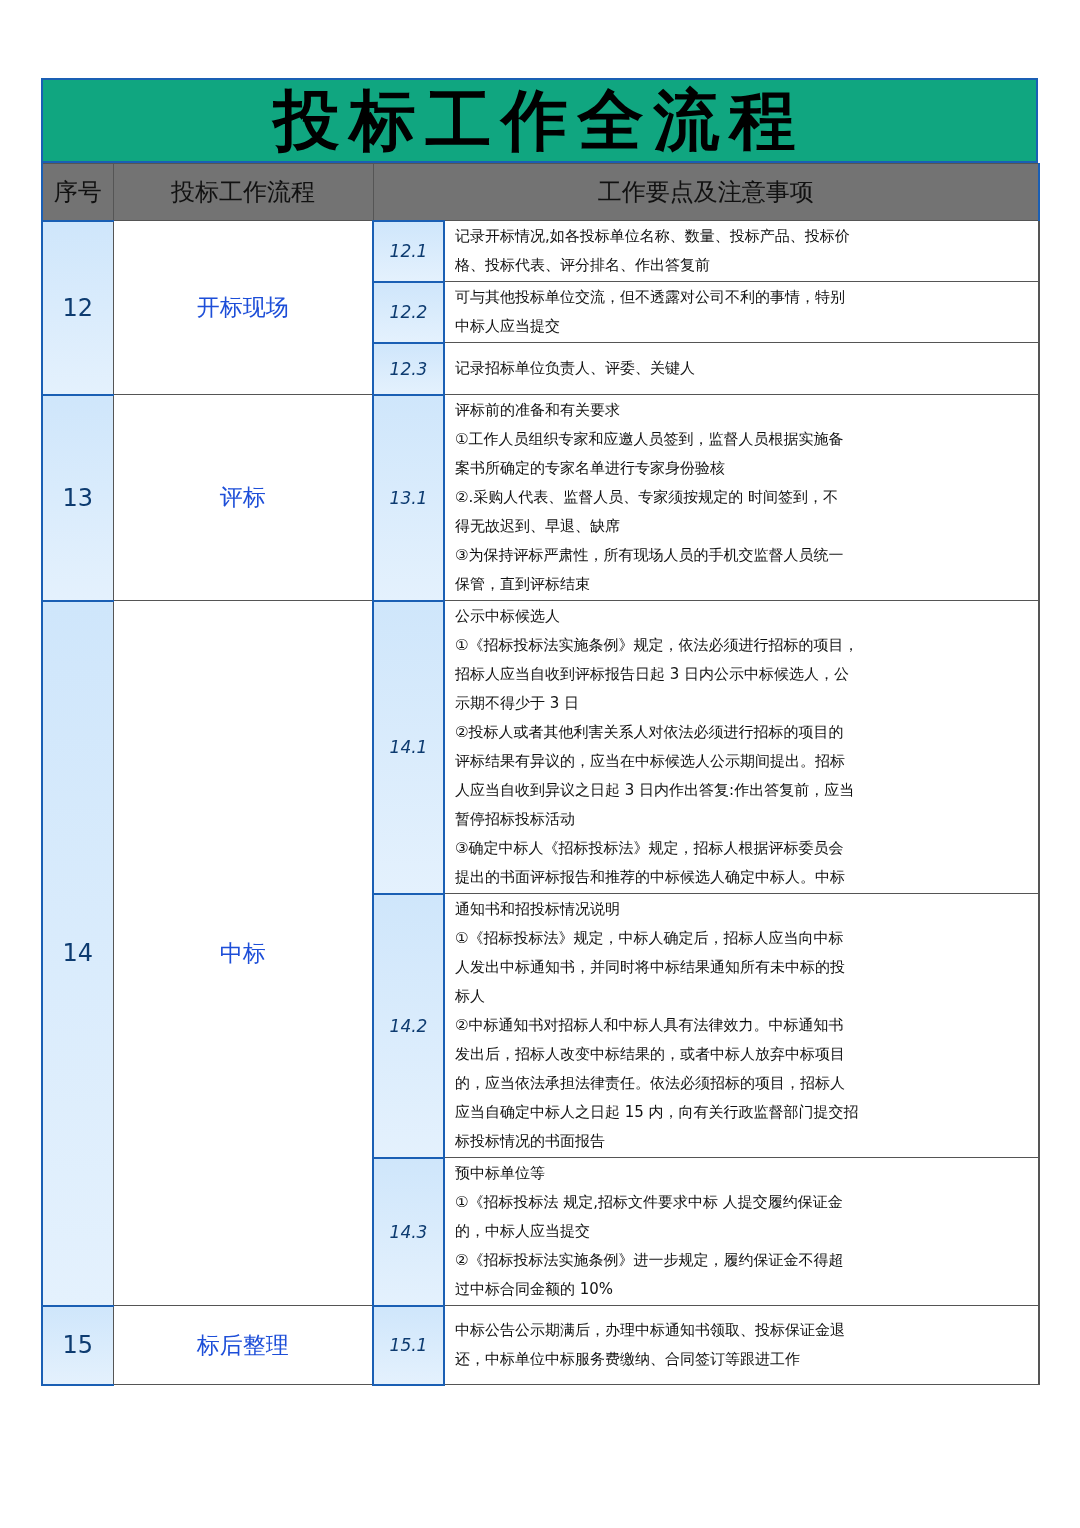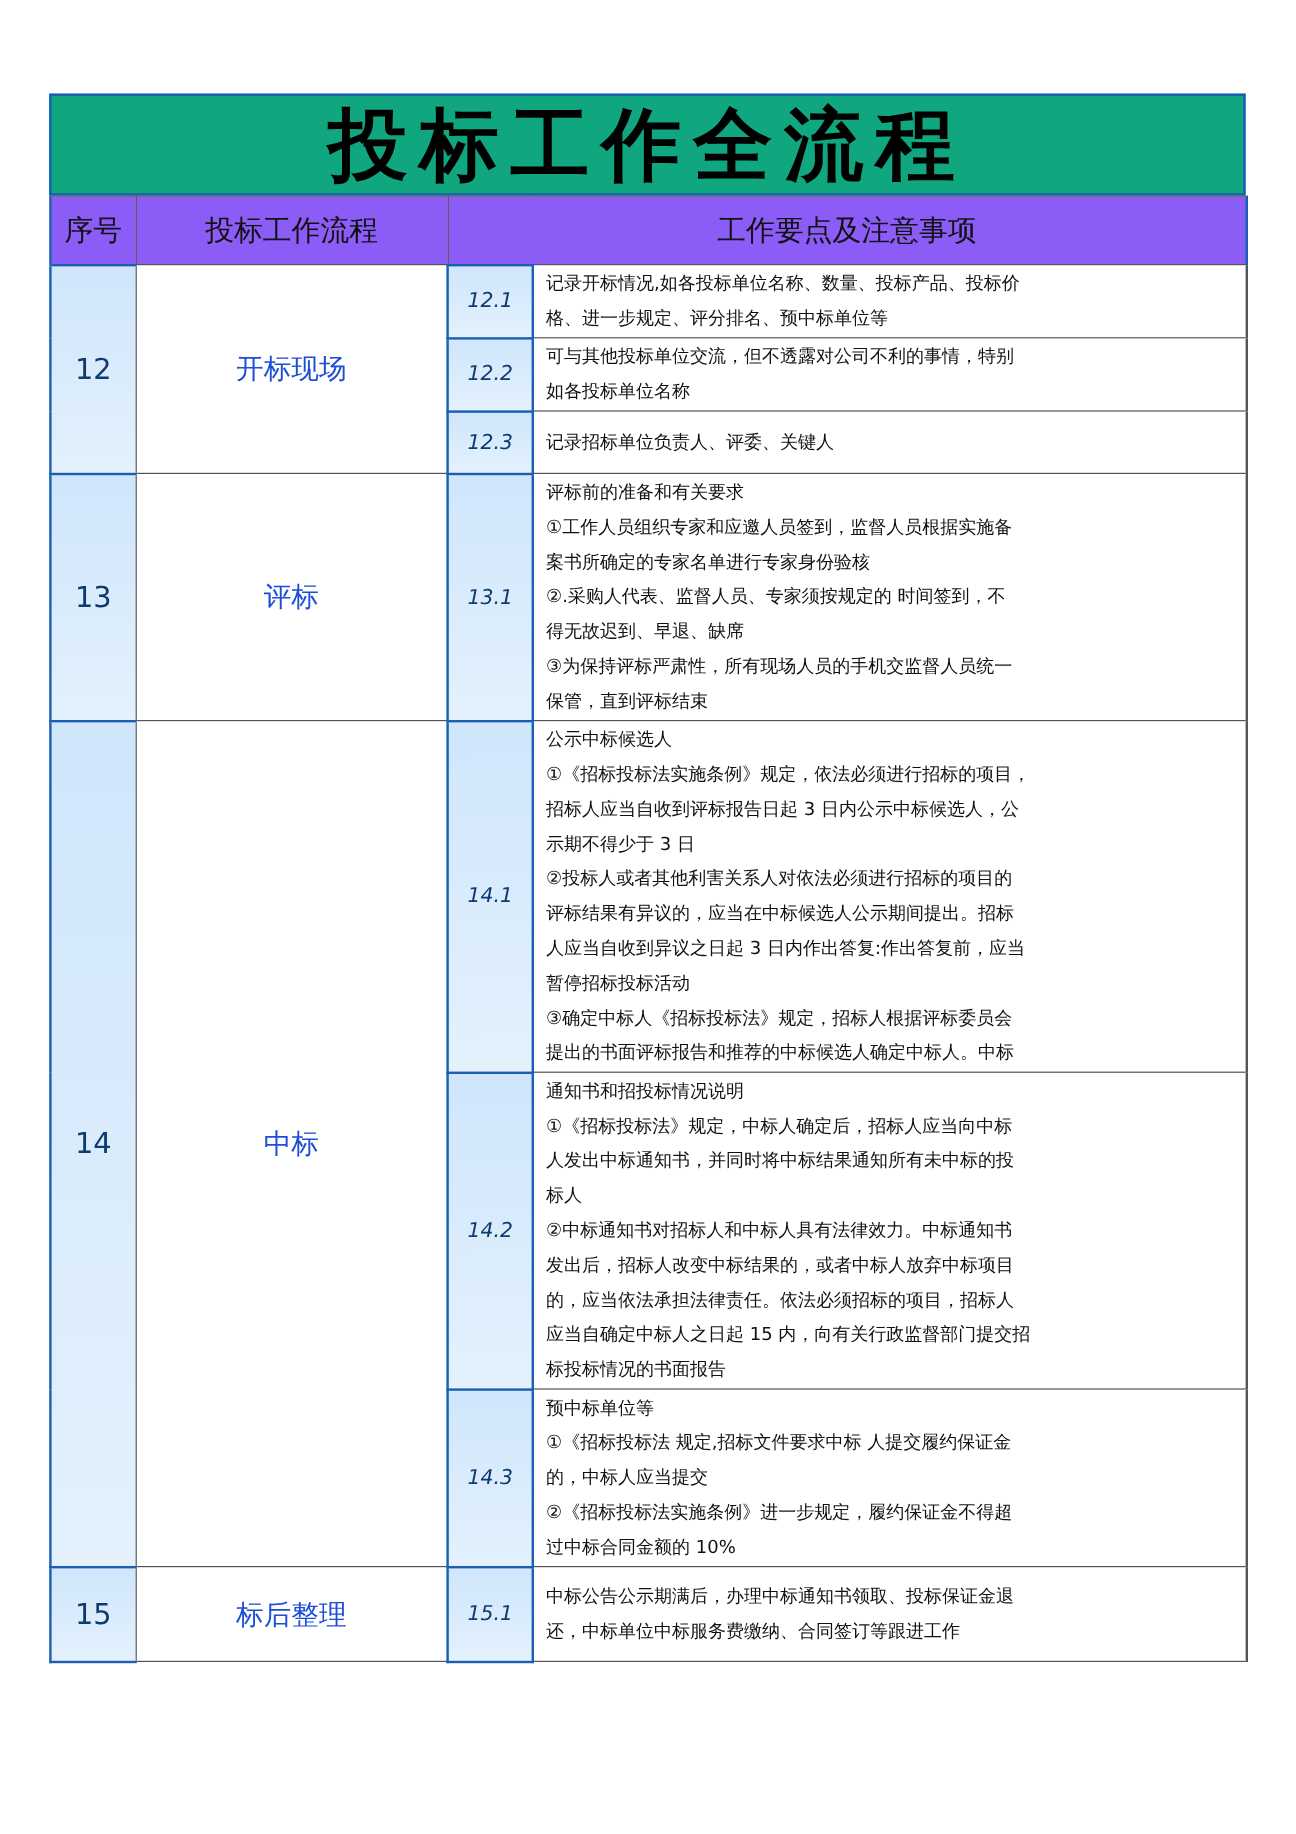--- a/index.html
+++ b/index.html
@@ -4,21 +4,21 @@
 <style>
   html, body { margin: 0; padding: 0; background: #ffffff; }
   body { width: 1080px; height: 1528px; position: relative; overflow: hidden;
          font-family: "DejaVu Sans", "Liberation Sans", sans-serif; }
   .sheet { position: absolute; left: 41px; top: 78px; width: 997px; }
   .title-bar { height: 85px; background: #10a680; border: 2px solid #1a5fb4; border-bottom: 2px solid #1a5fb4;
                box-sizing: border-box; display: flex; align-items: center; justify-content: center; }
   .title-bar span { font-size: 66px; font-weight: bold; color: #000; letter-spacing: 10px; }
   table { border-collapse: collapse; width: 997px; table-layout: fixed; }
   td, th { padding: 0; box-sizing: border-box; }
-  .hdr th { height: 57px; background: #8b5cf6; border: 1px solid #555; font-weight: normal;
+  .hdr th { height: 57px; background: #737373; border: 1px solid #555; font-weight: normal;
             font-size: 24px; color: #111; }
   .hdr th.c-no { border-left: 2px solid #1a5fb4; }
   .hdr th.c-detail { border-right: 2px solid #1a5fb4; }
   td.no { background: linear-gradient(#cfe6fb, #e4f1fd); color: #0d3b70; font-size: 24px; text-align: center;
           border-left: 2px solid #1a5fb4; border-right: 1px solid #555; border-top: 2px solid #1a5fb4; border-bottom: 2px solid #1a5fb4; }
   td.stage { background: #fff; font-size: 23px; text-align: center; color: #1d4ed8;
              border: 1px solid #555; }
   td.sub { background: linear-gradient(#cfe6fb, #e4f1fd); color: #0d3b70; font-size: 17px; text-align: center;
            border-left: 2px solid #1a5fb4; border-right: 2px solid #1a5fb4; border-top: 2px solid #1a5fb4; border-bottom: 2px solid #1a5fb4; font-style: italic; }
   td.detail { background: #fff; font-size: 15px; line-height: 29px; color: #111; padding: 1px 8px 1px 10px;
@@ -46,28 +46,28 @@
         <th class="c-detail" colspan="2">工作要点及注意事项</th>
       </tr>
     </thead>
     <tbody id="tbody">
         <tr style="height: 59px;">
           <td class="no" rowspan="3">12</td>
           <td class="stage" rowspan="3">开标现场</td>
           <td class="sub">12.1</td>
           <td class="detail">
             <span class="line">记录开标情况,如各投标单位名称、数量、投标产品、投标价</span>
-            <span class="line">格、进一步规定、评分排名、预中标单位等</span>
+            <span class="line">格、投标代表、评分排名、作出答复前</span>
           </td>
         </tr>
         <tr style="height: 59px;">
           <td class="sub">12.2</td>
           <td class="detail">
             <span class="line">可与其他投标单位交流，但不透露对公司不利的事情，特别</span>
-            <span class="line">如各投标单位名称</span>
+            <span class="line">中标人应当提交</span>
           </td>
         </tr>
         <tr style="height: 52px;">
           <td class="sub">12.3</td>
           <td class="detail">
             <span class="line">记录招标单位负责人、评委、关键人</span>
           </td>
         </tr>
         <tr style="height: 204px;">
           <td class="no" rowspan="1">13</td>

